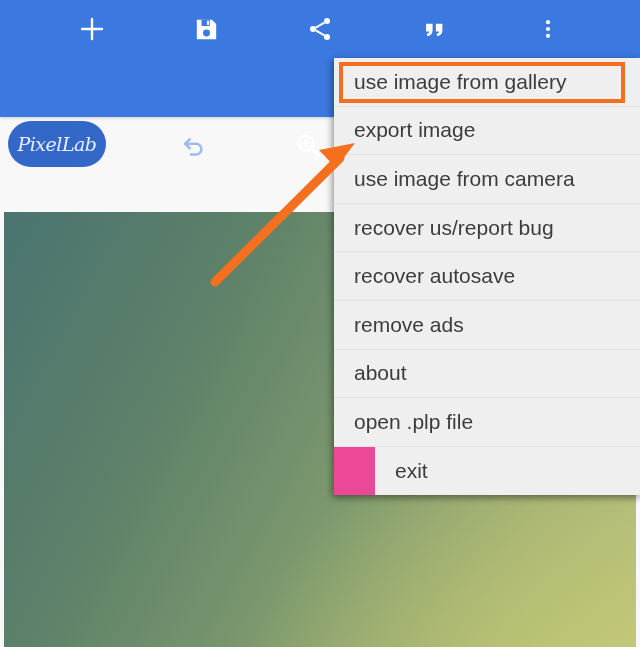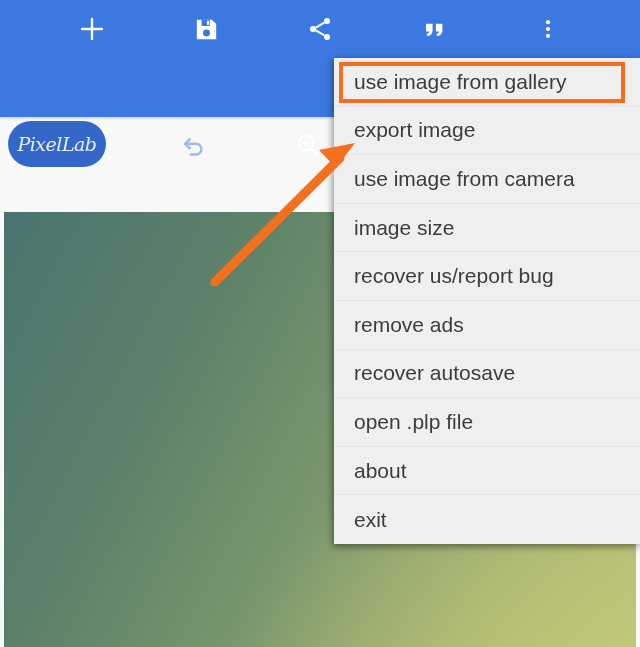--- a/index.html
+++ b/index.html
@@ -106,21 +106,21 @@
     align-items: center;
     padding-left: 20px;
     box-sizing: border-box;
     color: #3c3c3c;
     font-size: 21px;
     font-family: "Liberation Sans", sans-serif;
     border-bottom: 1px solid #e3e3e3;
     background: #efefef;
     white-space: nowrap;
   }
-  .menu-item:last-child { border-bottom: none; }
+  .menu-item:last-child { border-bottom: none; margin-left: 41px; }
 
   
   #highlight-box {
     position: absolute;
     left: 339px;
     top: 62px;
     width: 286px;
     height: 41px;
     border: 4px solid #f4701f;
     box-sizing: border-box;
@@ -233,36 +233,33 @@
     <div class="menu-item">
         <span>use image from gallery</span>
       </div>
     <div class="menu-item">
         <span>export image</span>
       </div>
     <div class="menu-item">
         <span>use image from camera</span>
       </div>
     <div class="menu-item">
-        <span>image size</span>
-      </div>
-    <div class="menu-item">
         <span>recover us/report bug</span>
       </div>
     <div class="menu-item">
+        <span>recover autosave</span>
+      </div>
+    <div class="menu-item">
         <span>remove ads</span>
       </div>
     <div class="menu-item">
-        <span>recover autosave</span>
+        <span>about</span>
       </div>
     <div class="menu-item">
         <span>open .plp file</span>
-      </div>
-    <div class="menu-item">
-        <span>about</span>
       </div>
     <div class="menu-item">
         <span>exit</span>
       </div>
   </div>
 
   <div id="highlight-box"></div>
 
   <svg id="arrow-annotation" viewBox="0 0 640 647">
     <line x1="215" y1="282" x2="340" y2="158" stroke="#f4701f" stroke-width="9" stroke-linecap="round"></line>

